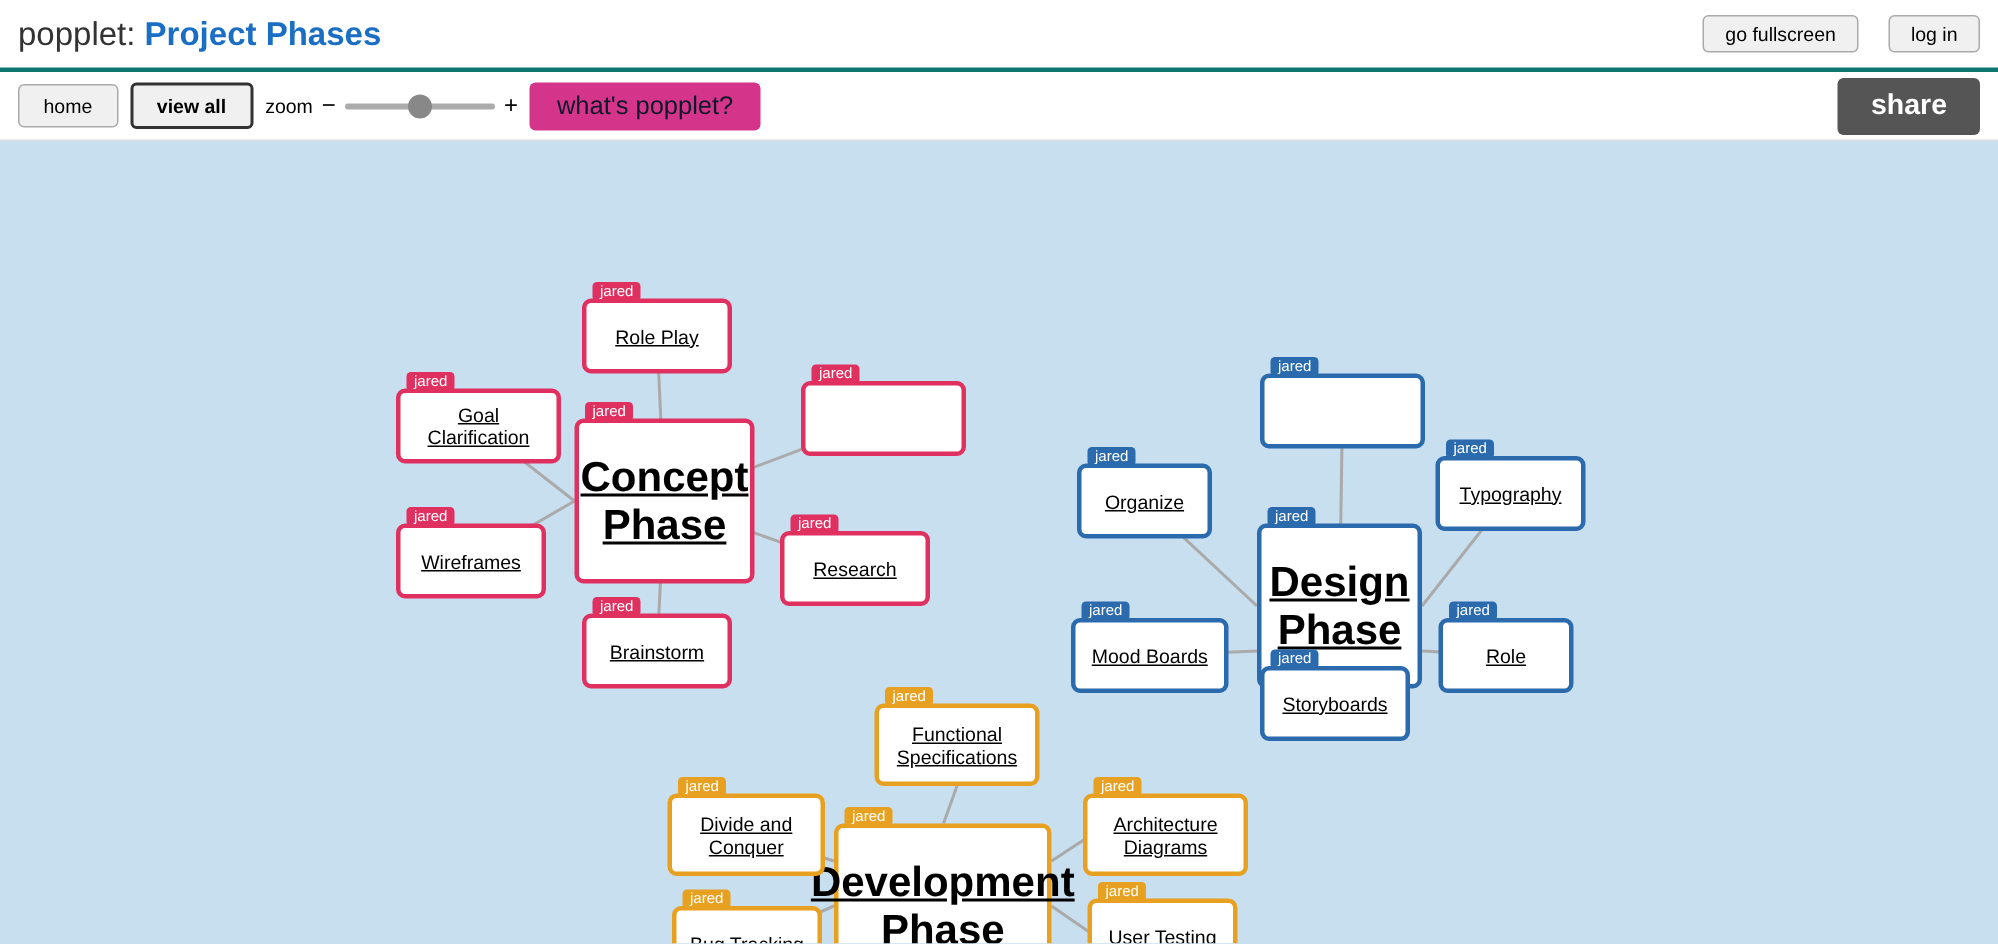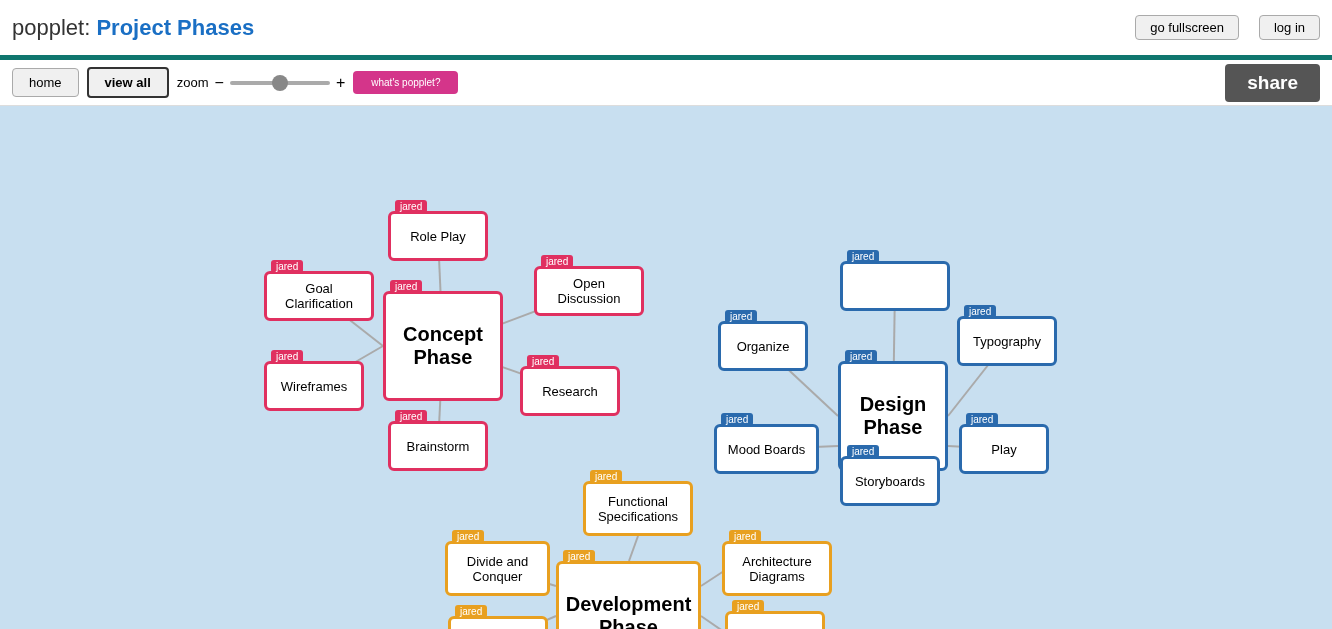--- a/index.html
+++ b/index.html
@@ -4,22 +4,22 @@
   <style>
     * { box-sizing: border-box; margin: 0; padding: 0; }
     body { font-family: Arial, sans-serif; background: #c8dff0; width: 1332px; height: 629px; overflow: hidden; }
 
     
     #header {
       display: flex;
       align-items: center;
       padding: 8px 12px;
       background: #fff;
-      border-bottom: 5px solid #0f766e;
-      height: 60px;
+      border-bottom: 3px solid #0f766e;
+      height: 48px;
     }
     #logo {
       font-size: 22px;
       font-weight: normal;
       color: #333;
       margin-right: 20px;
     }
     #logo span {
       font-weight: bold;
       color: #1a6fc4;
@@ -82,24 +82,24 @@
       -webkit-appearance: none;
       width: 16px;
       height: 16px;
       background: #888;
       border-radius: 50%;
       cursor: pointer;
     }
     .btn-whats-popplet {
       padding: 6px 18px;
       background: #d4358a;
-      color: #ffffff;
+      color: #0f172a;
       border: none;
       border-radius: 4px;
-      font-size: 10px;
+      font-size: 17px;
       cursor: pointer;
     }
     .btn-share {
       margin-left: auto;
       padding: 8px 22px;
       background: #555;
       color: #fff;
       border: none;
       border-radius: 4px;
       font-size: 19px;
@@ -156,25 +156,26 @@
     .card-orange { border: 3px solid #e8a020; }
     .card-orange .card-label { background: #e8a020; }
 
     .card-inner {
       display: flex;
       align-items: center;
       justify-content: center;
       width: 100%;
       height: 100%;
       padding: 6px;
+      text-decoration: underline;
     }
 
     
     .card-main .card-inner {
-      font-size: 20px;
+      font-size: 28px;
       font-weight: bold;
     }
   </style>
 </head>
 <body>
 
 <div id="header">
   <div id="logo">popplet:<span> Project Phases</span></div>
   <div class="header-right">
     <button class="btn-fullscreen">go fullscreen</button>
@@ -225,21 +226,20 @@
     <div class="card-inner">Concept Phase</div>
   </div>
 
   <div class="card card-red" style="left:388px; top:105px; width:100px; height:50px;">
     <span class="card-label">jared</span>
     <div class="card-inner">Role Play</div>
   </div>
 
   <div class="card card-red" style="left:534px; top:160px; width:110px; height:50px;">
     <span class="card-label">jared</span>
-    <div class="card-inner">Open Discussion</div>
   </div>
 
   <div class="card card-red" style="left:520px; top:260px; width:100px; height:50px;">
     <span class="card-label">jared</span>
     <div class="card-inner">Research</div>
   </div>
 
   <div class="card card-red" style="left:388px; top:315px; width:100px; height:50px;">
     <span class="card-label">jared</span>
     <div class="card-inner">Brainstorm</div>
@@ -279,21 +279,21 @@
     <div class="card-inner">Mood Boards</div>
   </div>
 
   <div class="card card-blue" style="left:840px; top:350px; width:100px; height:50px;">
     <span class="card-label">jared</span>
     <div class="card-inner">Storyboards</div>
   </div>
 
   <div class="card card-blue" style="left:959px; top:318px; width:90px; height:50px;">
     <span class="card-label">jared</span>
-    <div class="card-inner">Play</div>
+    <div class="card-inner">Role</div>
   </div>
 
   <div class="card card-orange card-main" style="left:556px; top:455px; width:145px; height:110px;">
     <span class="card-label">jared</span>
     <div class="card-inner">Development Phase</div>
   </div>
 
   <div class="card card-orange" style="left:583px; top:375px; width:110px; height:55px;">
     <span class="card-label">jared</span>
     <div class="card-inner">Functional Specifications</div>

